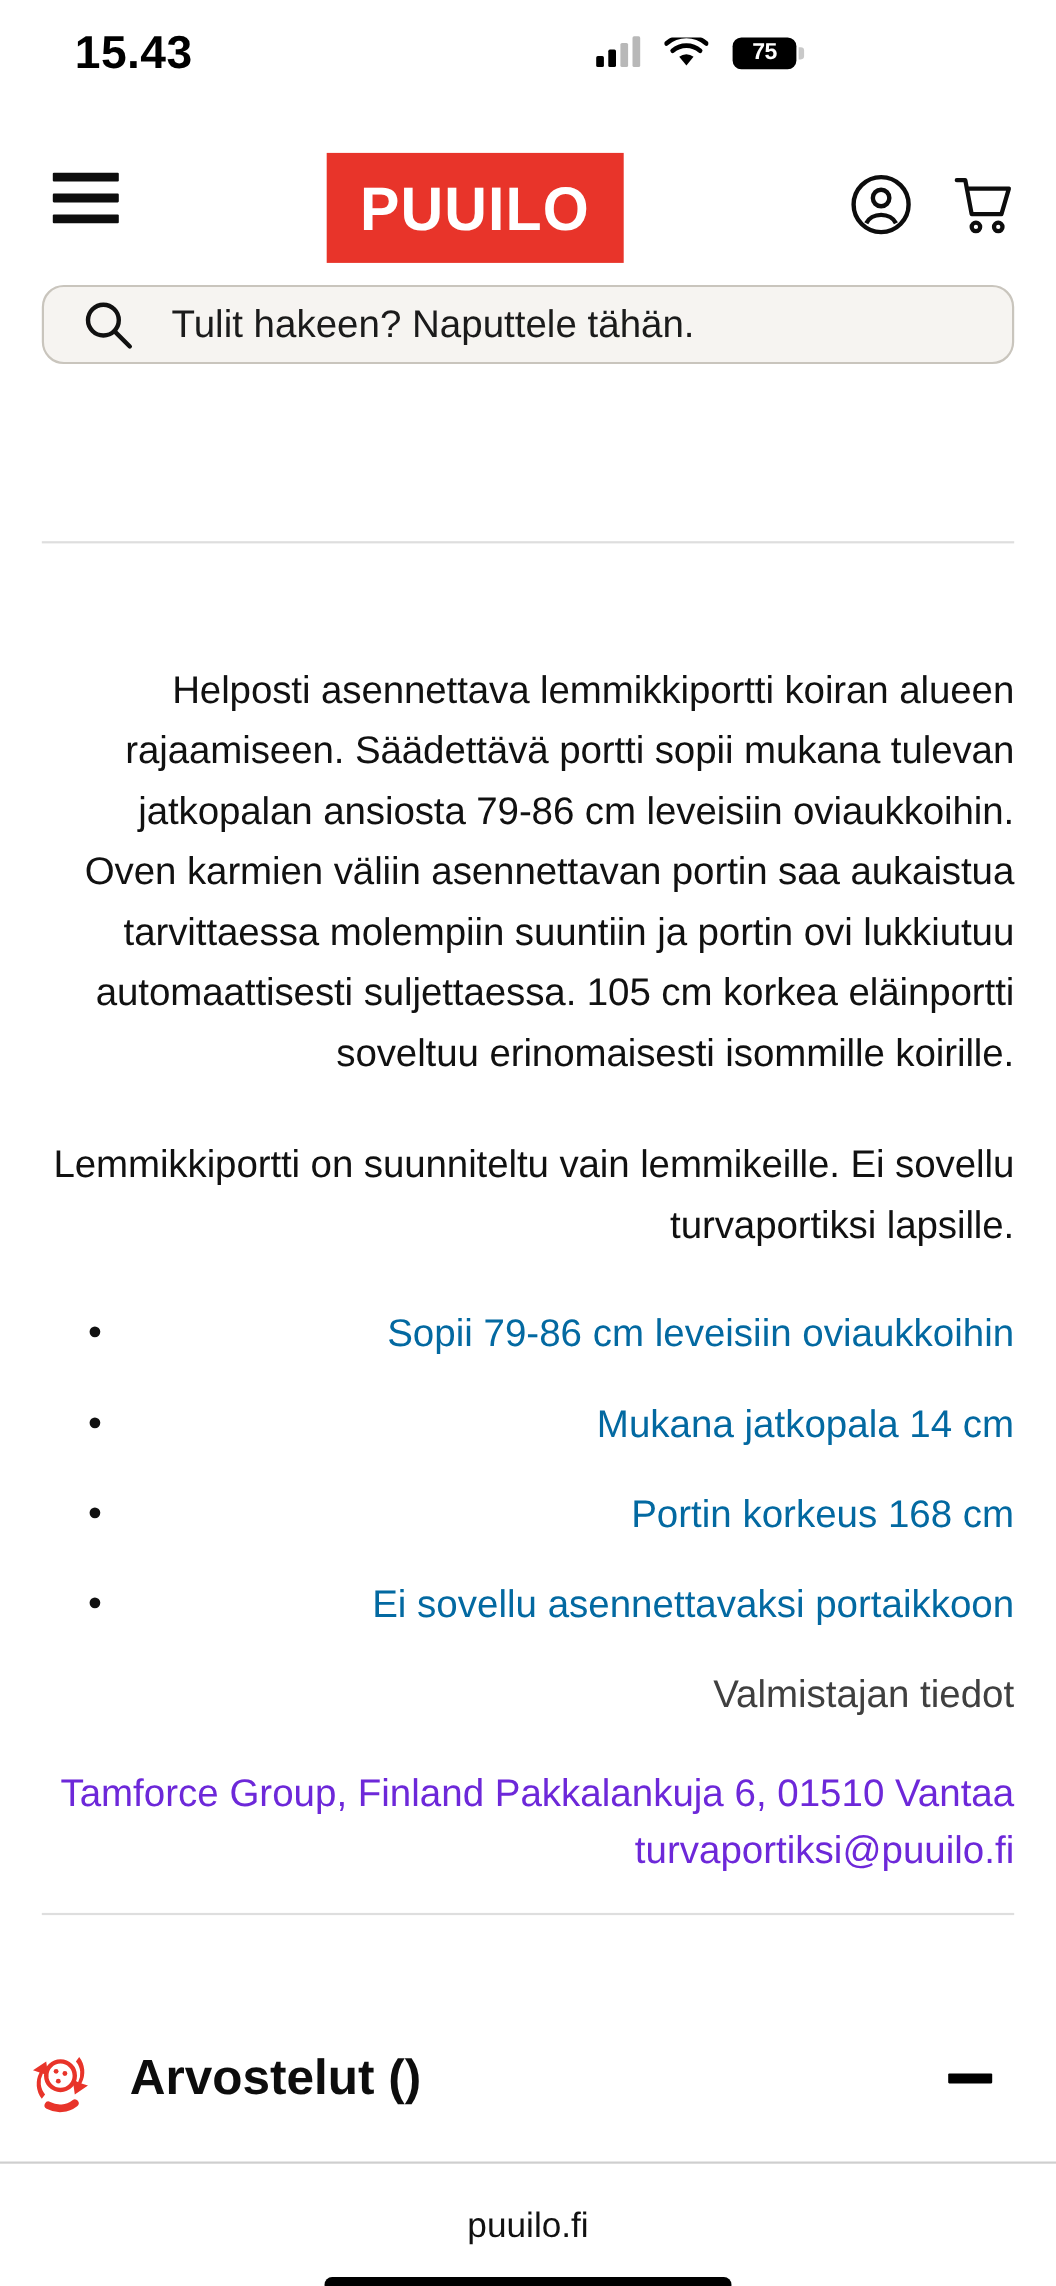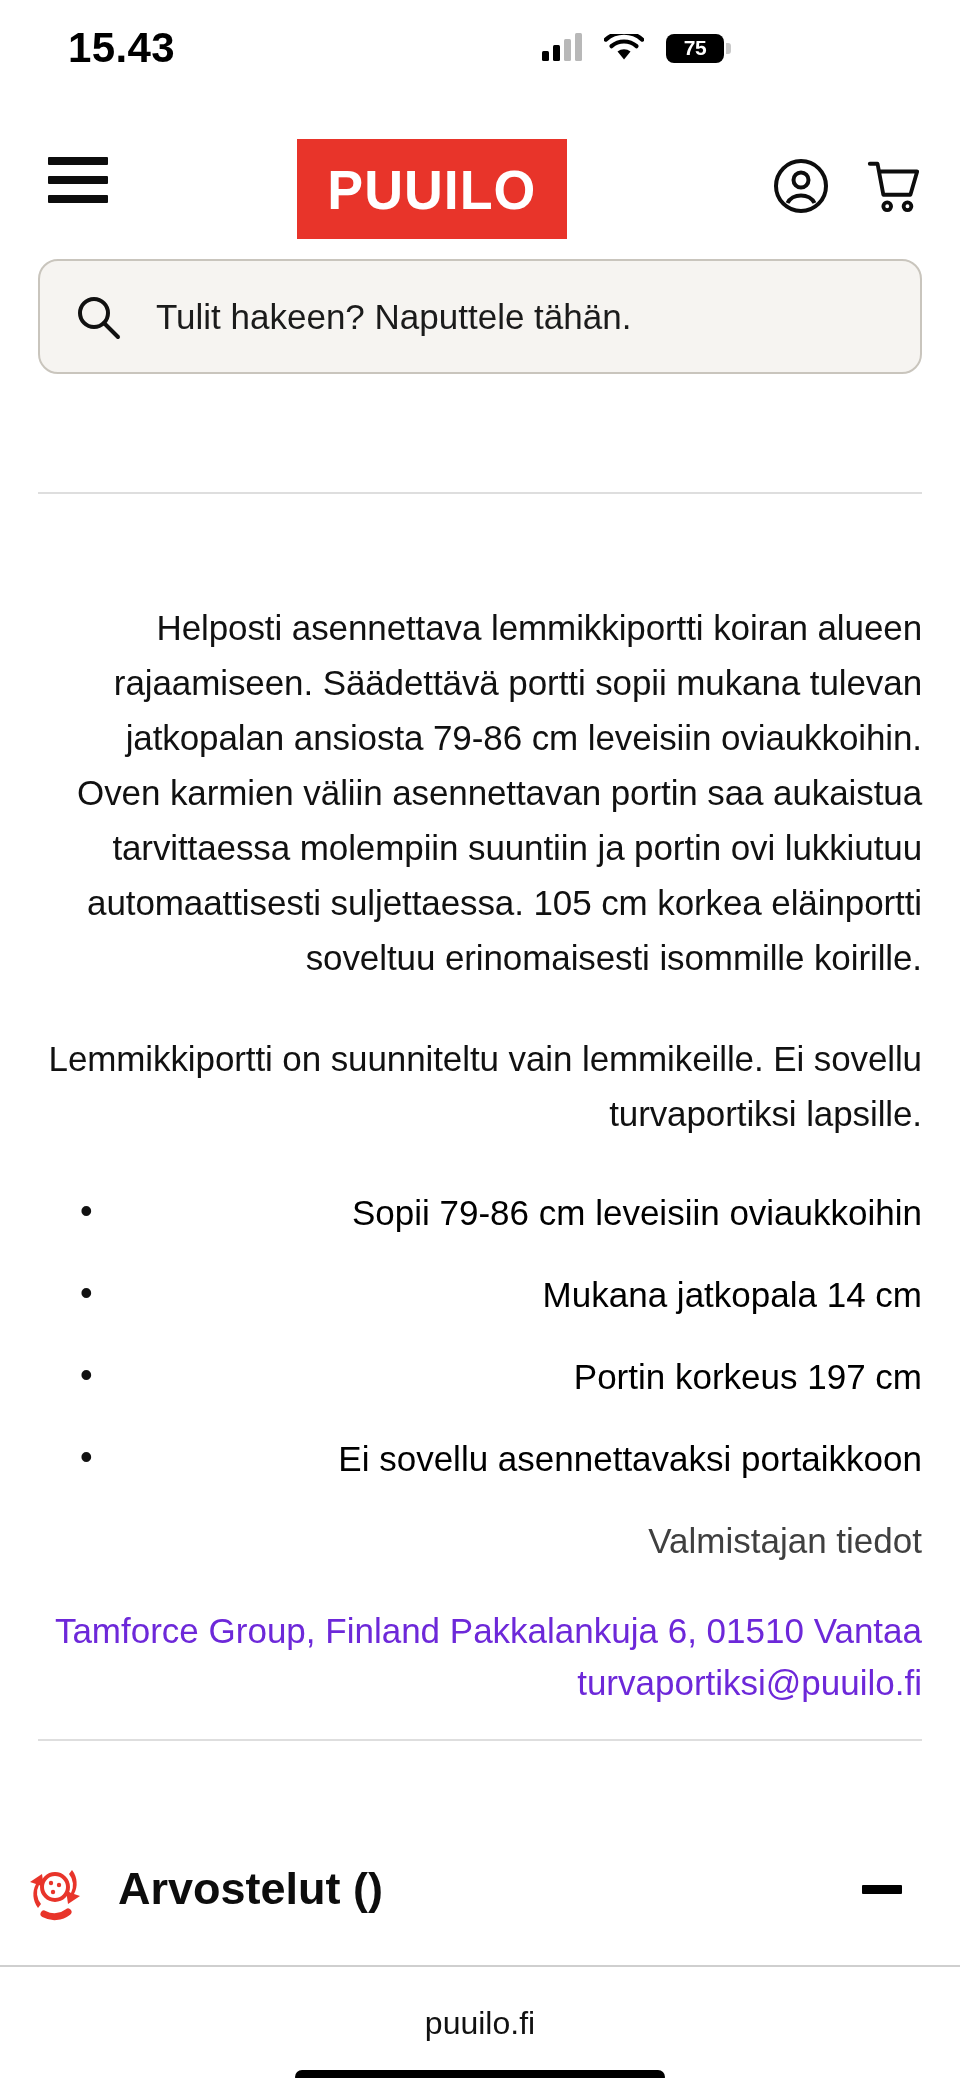--- a/index.html
+++ b/index.html
@@ -67,21 +67,21 @@
     transform:scaleX(0.96);
   }
   .header-icons{
     position:absolute; right:38px; top:33px;
     display:flex; align-items:center; gap:34px;
   }
   .icon-btn{ cursor:pointer; width:58px; height:58px; display:flex; align-items:center; justify-content:center; }
 
   .searchbar{
     position:absolute; left:38px; top:163px;
-    width:884px; height:115px;
+    width:884px; height:72px;
     background:#f6f4f1; border:2px solid #c9c5bd; border-radius:20px;
     display:flex; align-items:center; padding:0 34px;
     cursor:text;
   }
   .search-ph{
     font-size:35px; color:#1b1b1b; margin-left:34px;
     font-family:"Liberation Sans", sans-serif;
   }
 
   
@@ -109,21 +109,21 @@
     position:absolute; left:38px; width:884px; height:2px; background:#dedede;
   }
   .para{
     font-size:35px; line-height:55px; color:#111111;
     margin-bottom:46px; letter-spacing:-0.1px;
   }
   ul.features{
     list-style:none; margin:0 0 0 8px; padding:0;
   }
   ul.features li{
-    position:relative; font-size:35px; line-height:52px; color:#000000;
+    position:relative; font-size:35px; line-height:52px; color:#0369a1;
     padding-left:74px; margin-bottom:30px;
   }
   ul.features li:before{
     content:"\2022"; position:absolute; left:34px; top:-2px;
     font-size:36px; color:#111; line-height:52px;
   }
   .mfr-title{
     font-size:35px; color:#404040; line-height:52px; margin-top:22px; margin-bottom:38px;
   }
   .mfr-body{
@@ -194,21 +194,21 @@
 
   <div class="rule" style="top:396px;"></div>
 
   <div class="desc">
     <p class="para">Helposti asennettava lemmikkiportti koiran alueen rajaamiseen. Säädettävä portti sopii mukana tulevan jatkopalan ansiosta 79-86 cm leveisiin oviaukkoihin. Oven karmien väliin asennettavan portin saa aukaistua tarvittaessa molempiin suuntiin ja portin ovi lukkiutuu automaattisesti suljettaessa. 105 cm korkea eläinportti soveltuu erinomaisesti isommille koirille.</p>
     <p class="para">Lemmikkiportti on suunniteltu vain lemmikeille. Ei sovellu turvaportiksi lapsille.</p>
 
     <ul class="features">
       <li>Sopii 79-86 cm leveisiin oviaukkoihin</li>
       <li>Mukana jatkopala 14 cm</li>
-      <li>Portin korkeus 197 cm</li>
+      <li>Portin korkeus 168 cm</li>
       <li>Ei sovellu asennettavaksi portaikkoon</li>
     </ul>
 
     <div class="mfr-title">Valmistajan tiedot</div>
     <div class="mfr-body">Tamforce Group, Finland Pakkalankuja 6, 01510 Vantaa</div>
     <div class="mfr-body">turvaportiksi@puuilo.fi</div>
   </div>
 
   <div class="rule" style="top:1643px;"></div>
 

